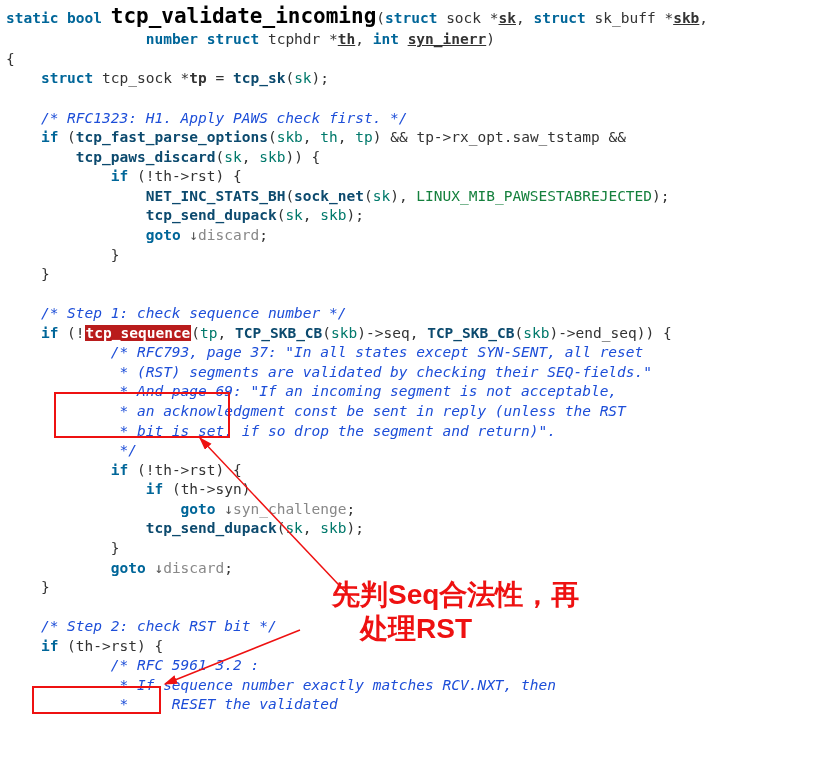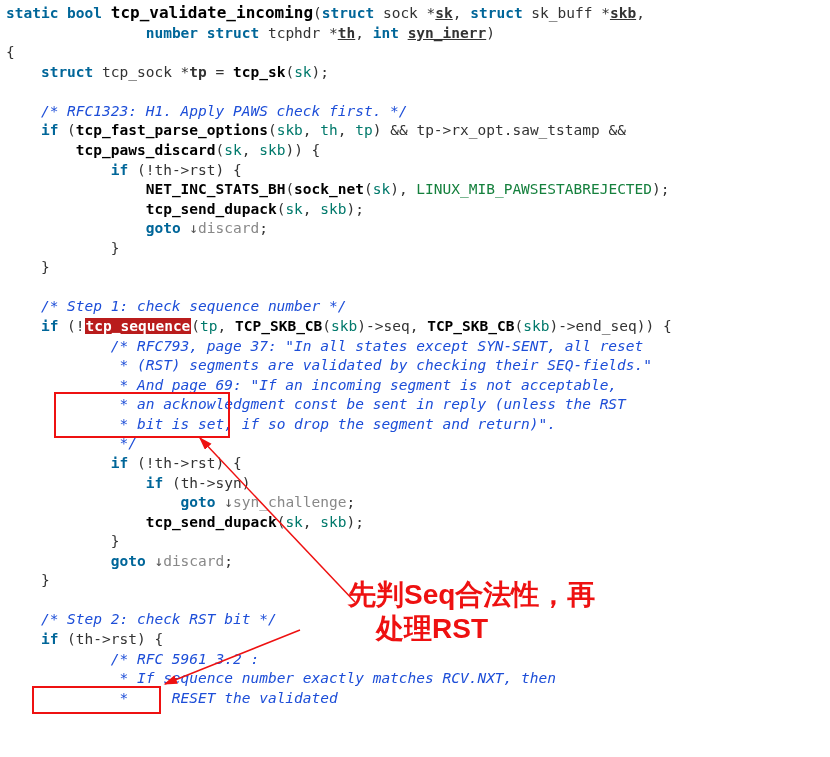--- a/index.html
+++ b/index.html
@@ -14,27 +14,27 @@
     overflow: hidden;
     position: relative;
     color: #333;
   }
   pre {
     margin: 0;
     padding: 2px 0 0 6px;
     white-space: pre;
   }
   .kw   { color: #006699; font-weight: bold; }
-  .fname{ color: #000; font-weight: bold; font-size: 16px; }
+  .fname{ color: #000; font-weight: bold; font-size: 21px; }
   .var  { color: #333; font-weight: bold; text-decoration: underline; }
   .varb { color: #333; font-weight: bold; }
   .cmt  { color: #1d4ed8; font-style: italic; }
   .str  { color: #15803d; }
   .arg  { color: #00796b; }
-  .call { color: #000000; font-weight: bold; }
+  .call { color: #0c4a6e; font-weight: bold; }
   .hl   { background: #b91c1c; color: #fff; font-weight: bold; padding: 0 1px; }
   .goto-arr { color: #555; }
   .gotolbl { color: #888; }
   .overlay {
     position: absolute;
     pointer-events: none;
     top: 0; left: 0;
   }
   .box {
     position: absolute;
@@ -108,15 +108,15 @@
       <marker id="ah" markerWidth="10" markerHeight="10" refX="8" refY="3" orient="auto">
         <path d="M0,0 L0,6 L9,3 z" fill="#e11"></path>
       </marker>
     </defs>
 
     <line x1="355" y1="602" x2="200" y2="438" stroke="#e11" stroke-width="1.5" marker-end="url(#ah)"></line>
 
     <line x1="300" y1="630" x2="165" y2="684" stroke="#e11" stroke-width="1.5" marker-end="url(#ah)"></line>
   </svg>
 
-  <div class="ann" style="left:348px; top:578px;"><span>先判Seq合法性，再</span>
+  <div class="ann" style="left:332px; top:578px;"><span>先判Seq合法性，再</span>
 <span style="padding-left:28px;">处理RST</span></div>
 </div>
 
 </body></html>

